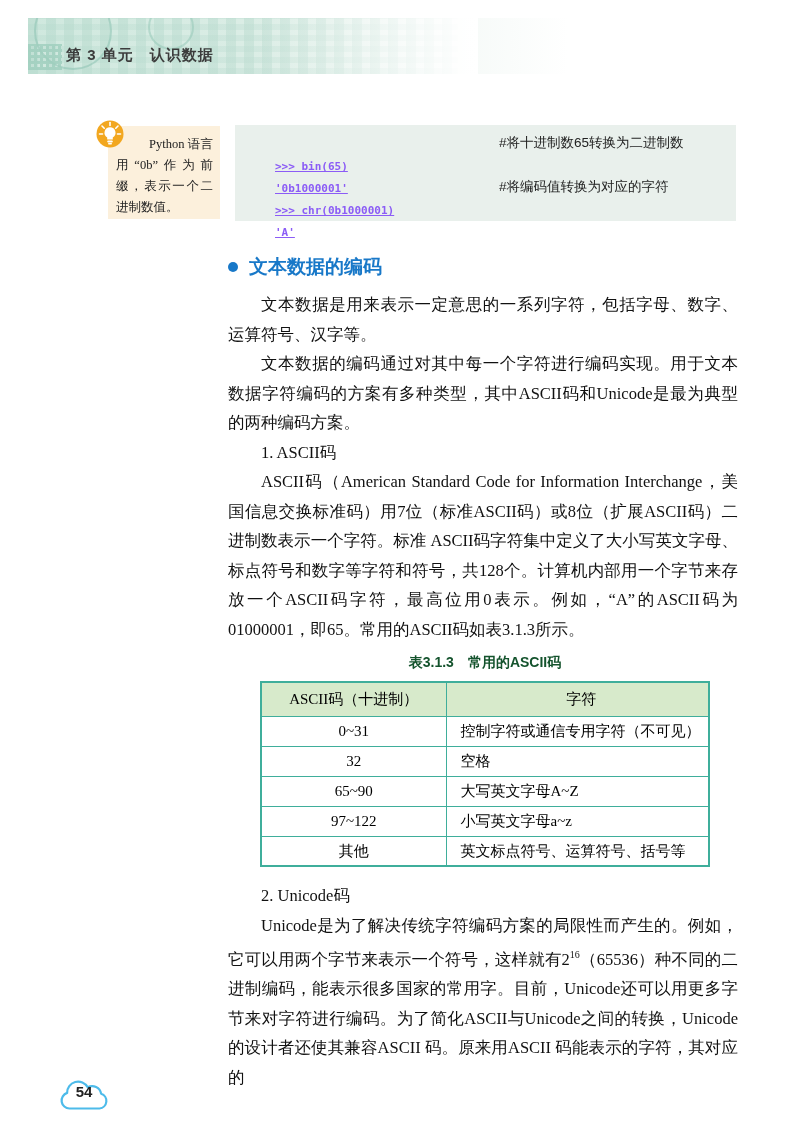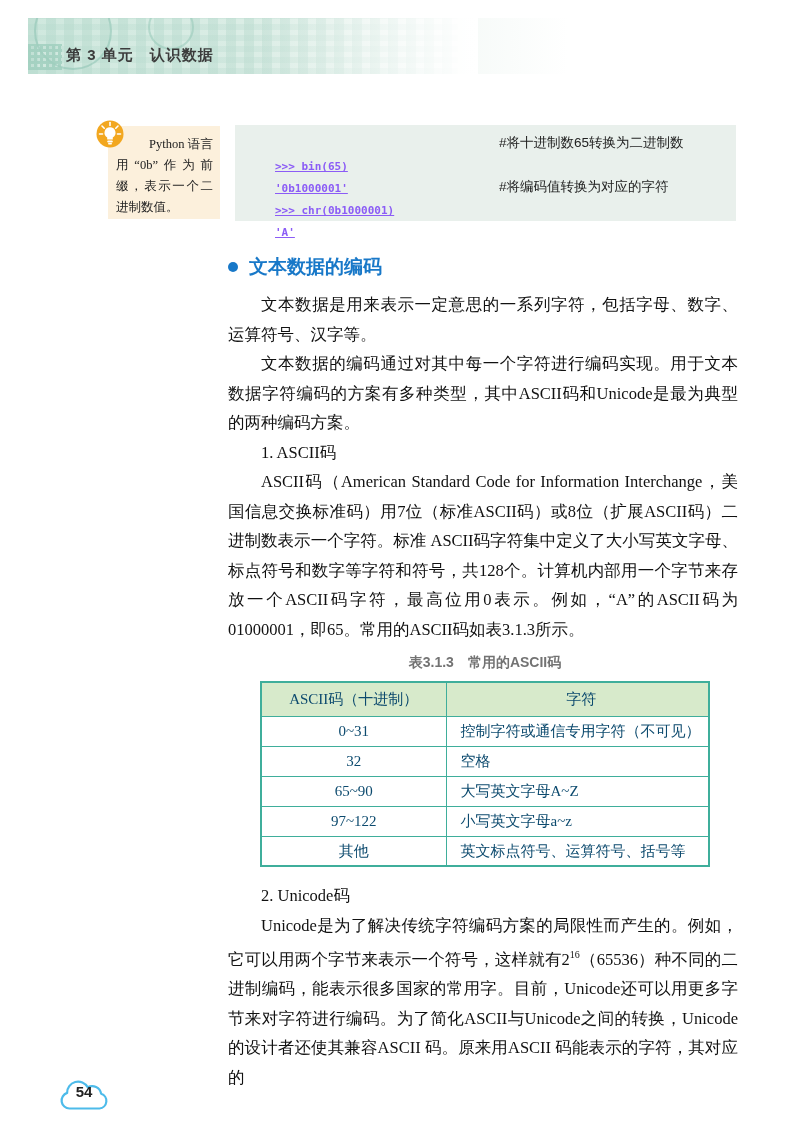--- a/index.html
+++ b/index.html
@@ -90,27 +90,27 @@
     text-align:justify;
   }
   .body-text p { text-indent:2em; }
   .body-text sup { font-size:10px; }
 
   
   .table-wrap { margin:7px 0 0 32px; width:450px; }
   .table-caption {
     text-align:center;
     font-family:"Liberation Sans","DejaVu Sans",sans-serif;
-    font-size:14px; font-weight:bold; color:#737373;
+    font-size:14px; font-weight:bold; color:#14532d;
     line-height:22px; margin-bottom:8px; text-indent:0;
   }
   table.ascii {
     width:450px; border-collapse:collapse;
     border:2px solid #3fae9b;
-    font-size:15px; line-height:20px; color:#0c4a6e;
+    font-size:15px; line-height:20px; color:#000000;
   }
   table.ascii th, table.ascii td { border:1.5px solid #3fae9b; font-weight:normal; }
   table.ascii th { height:34px; background:#d7eacb; text-align:center; }
   table.ascii td { height:30px; }
   .col-code { width:185px; text-align:center; }
   .col-char { padding-left:14px; text-align:left; }
 
   .after-table { margin-top:14px; }
 
   

